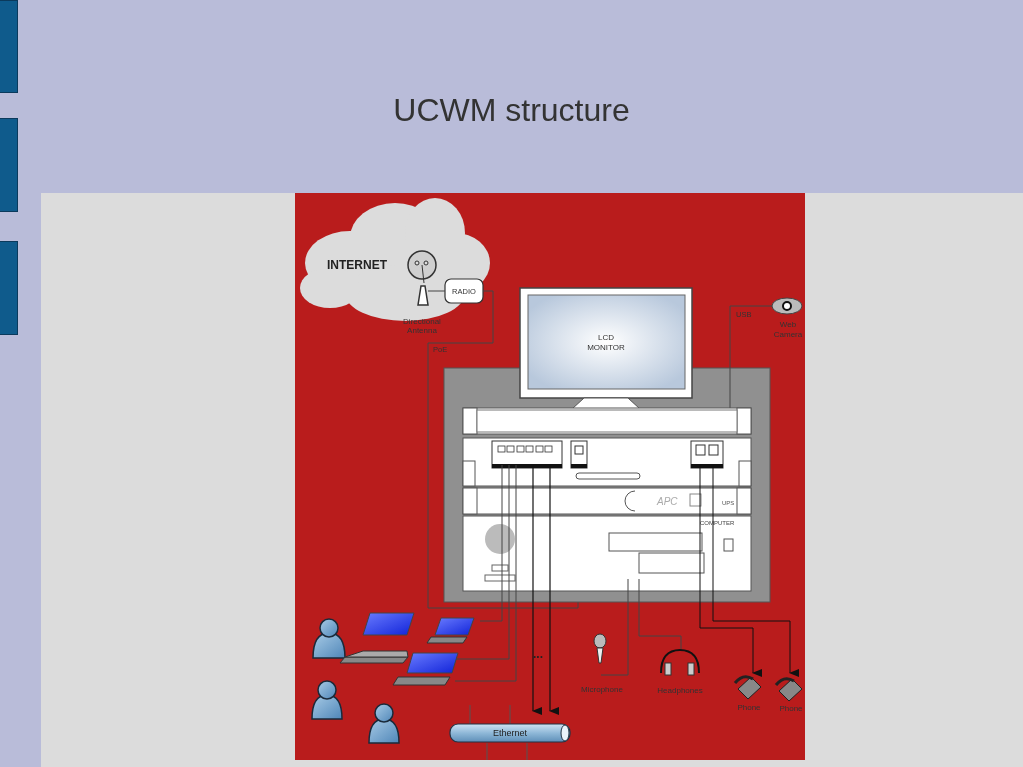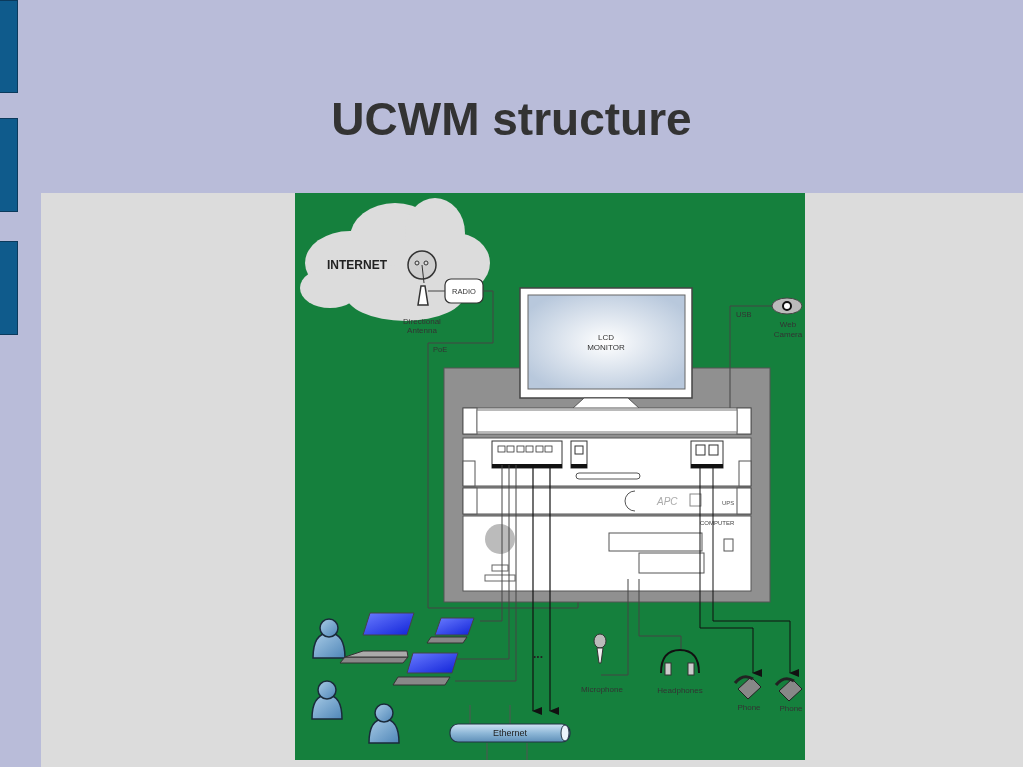--- a/index.html
+++ b/index.html
@@ -1,22 +1,22 @@
 <!DOCTYPE html>
 <html><head>
 <meta charset="utf-8">
 <style>
   html, body { margin:0; padding:0; }
   body { width:1023px; height:767px; position:relative; overflow:hidden;
          background:#b9bcd9; font-family:"Liberation Sans", sans-serif; }
   .tab { position:absolute; left:0; width:18px; background:#0f5b8c; border:1px solid #0b3a5c; border-left:none; box-sizing:border-box; }
   #title { position:absolute; left:0; width:1023px; top:92px; text-align:center;
-           font-size:46px; font-weight:bold; color:#333333; }
+           font-size:32px; font-weight:normal; color:#333333; }
   #content { position:absolute; left:41px; top:193px; width:982px; height:574px; background:#dcdcdc; }
-  #diagram { position:absolute; left:295px; top:193px; width:510px; height:567px; background:#15803d; }
+  #diagram { position:absolute; left:295px; top:193px; width:510px; height:567px; background:#b91c1c; }
   svg text { font-family:"Liberation Sans", sans-serif; }
 </style>
 </head>
 <body>
 
 <div class="tab" style="top:0;height:93px;"></div>
 <div class="tab" style="top:118px;height:94px;"></div>
 <div class="tab" style="top:241px;height:94px;"></div>
 
 <div id="title">UCWM structure</div>

